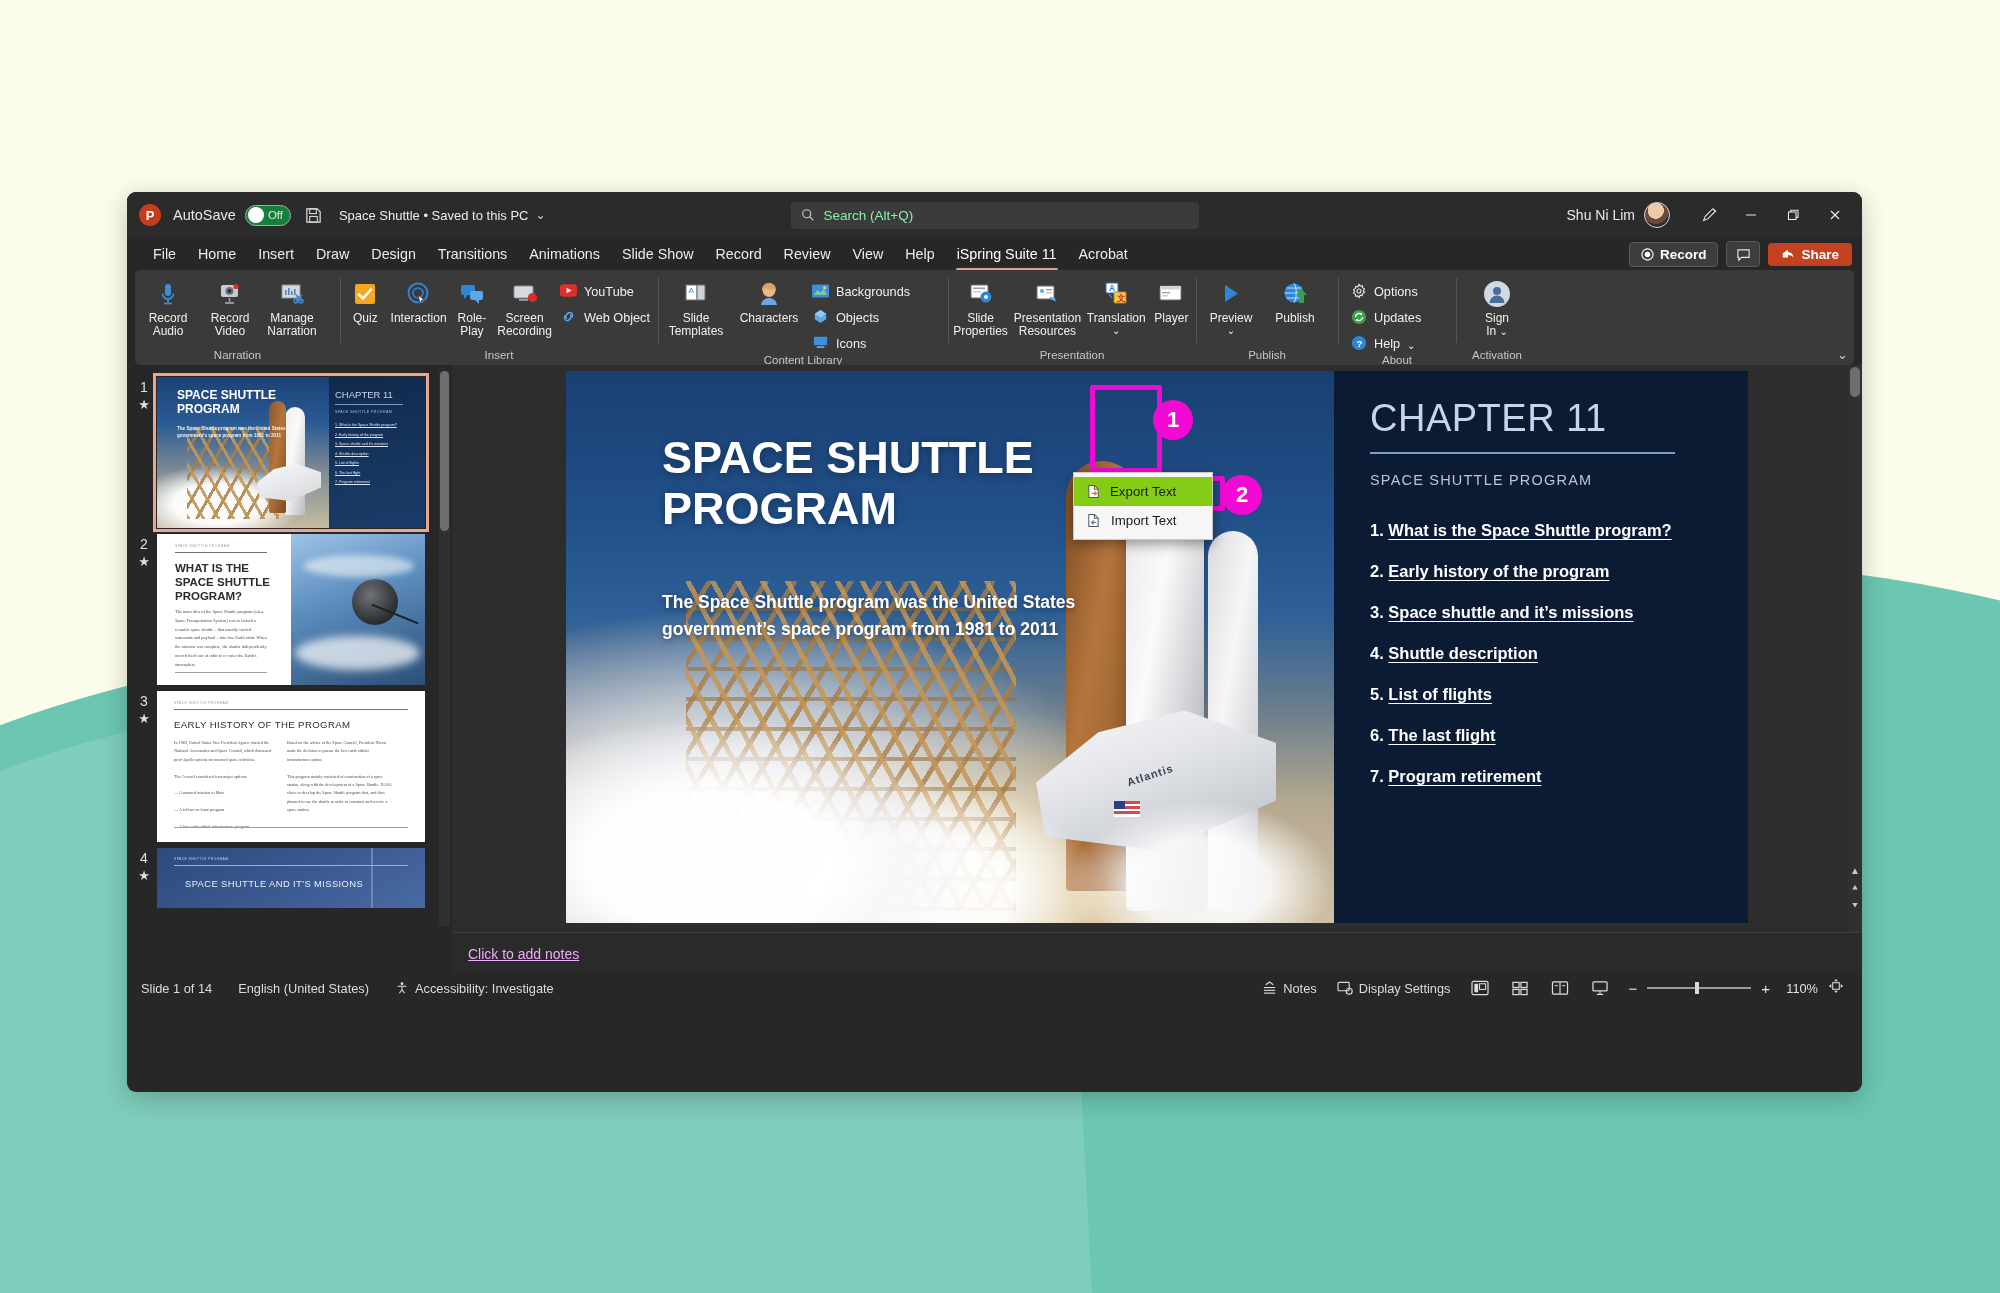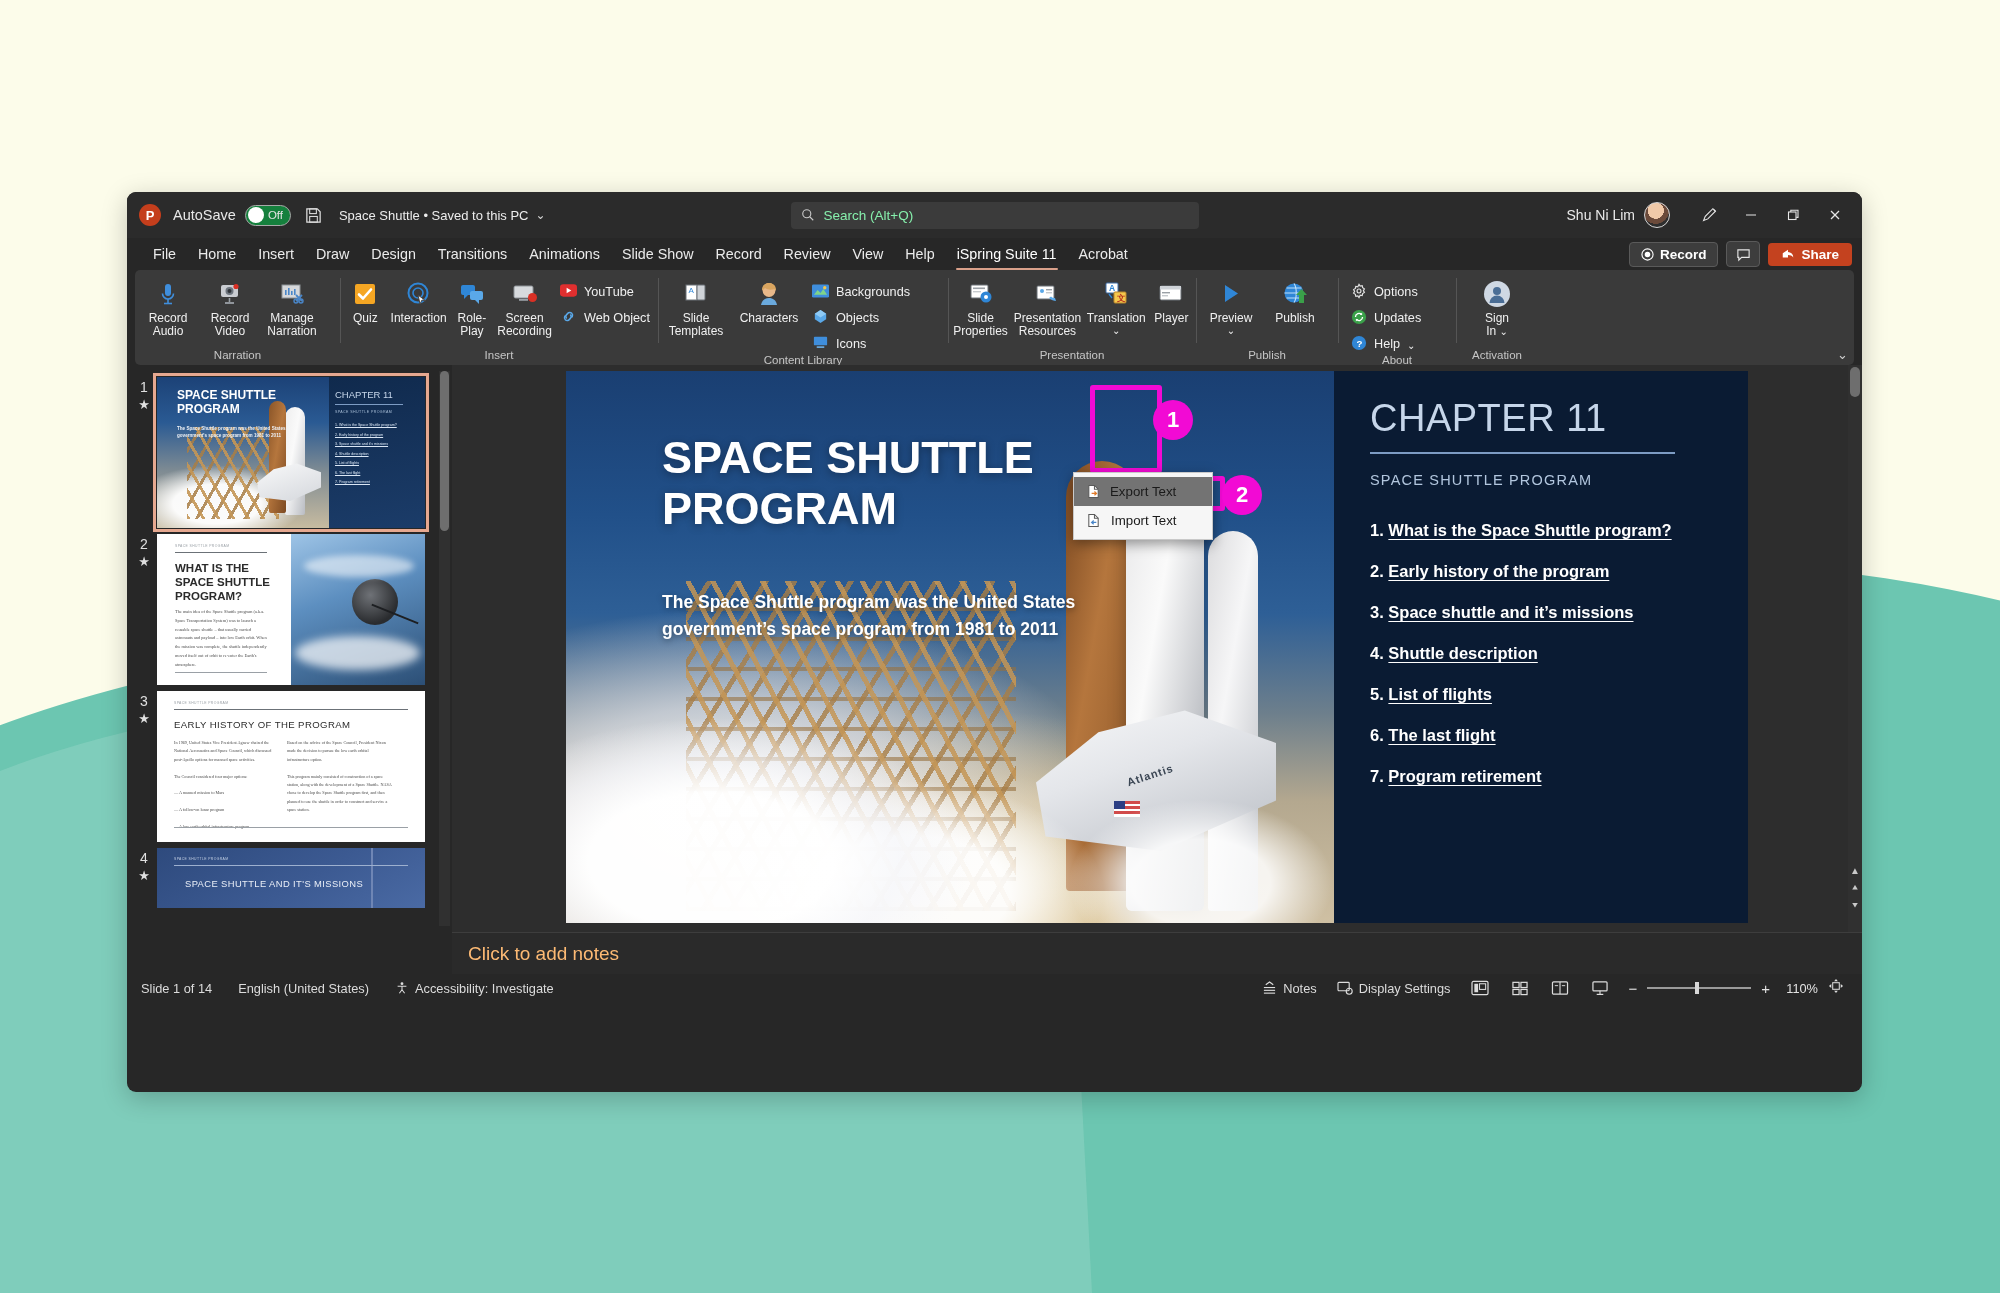--- a/index.html
+++ b/index.html
@@ -163,21 +163,21 @@
   .dropdown {
     position: absolute; z-index: 41;
     background: #f6f6f6; border: 1px solid #c9c9c9;
     box-shadow: 0 4px 12px rgba(0,0,0,.4);
     padding: 4px 0; width: 140px;
   }
   .dd-item {
     display: flex; align-items: center; gap: 9px;
     padding: 6px 11px; color: #1a1a1a; font-size: 13.3px; white-space: nowrap;
   }
-  .dd-item.hovered { background: #737373; gap: 8px; }
+  .dd-item.hovered { background: #84cc16; gap: 8px; }
 
   
   .body-area { display: flex; height: 567px; background: #272727; }
 
   
   .thumbs {
     width: 325px; background: #272727; position: relative;
     overflow: hidden; padding-top: 6px;
   }
   .thumb-row { display: flex; padding: 6px 0 0 4px; }
@@ -299,21 +299,21 @@
   .sr-list { margin-top: 33px; }
   .sr-item { color: #ffffff; font-size: 16.5px; font-weight: bold; margin-bottom: 22px; }
   .sr-item u { text-decoration: underline; text-underline-offset: 3px; }
 
   
   .notes {
     height: 42px; background: #2a2a2a; border-top: 1px solid #3d3d3d;
     display: flex; align-items: center; padding-left: 16px;
     margin-left: 325px;
   }
-  .notes .txt { color: #fdba74; font-size: 19px; }
+  .notes .txt { color: #f0abfc; font-size: 14px; text-decoration: underline; }
 
   
   .statusbar {
     height: 28px; background: #272727; display: flex; align-items: center;
     padding: 0 10px 0 14px; gap: 0;
   }
   .sb-item { color: #dcdcdc; font-size: 12.8px; margin-right: 26px; display: flex; align-items: center; gap: 6px; white-space: nowrap; }
   .sb-right { margin-left: auto; display: flex; align-items: center; gap: 0; text-align: right; }
   .sb-btn { color: #dcdcdc; font-size: 12.8px; display: flex; align-items: center; gap: 6px; padding: 0 10px; }
   .view-btn { padding: 0 11px; display: flex; align-items: center; }

